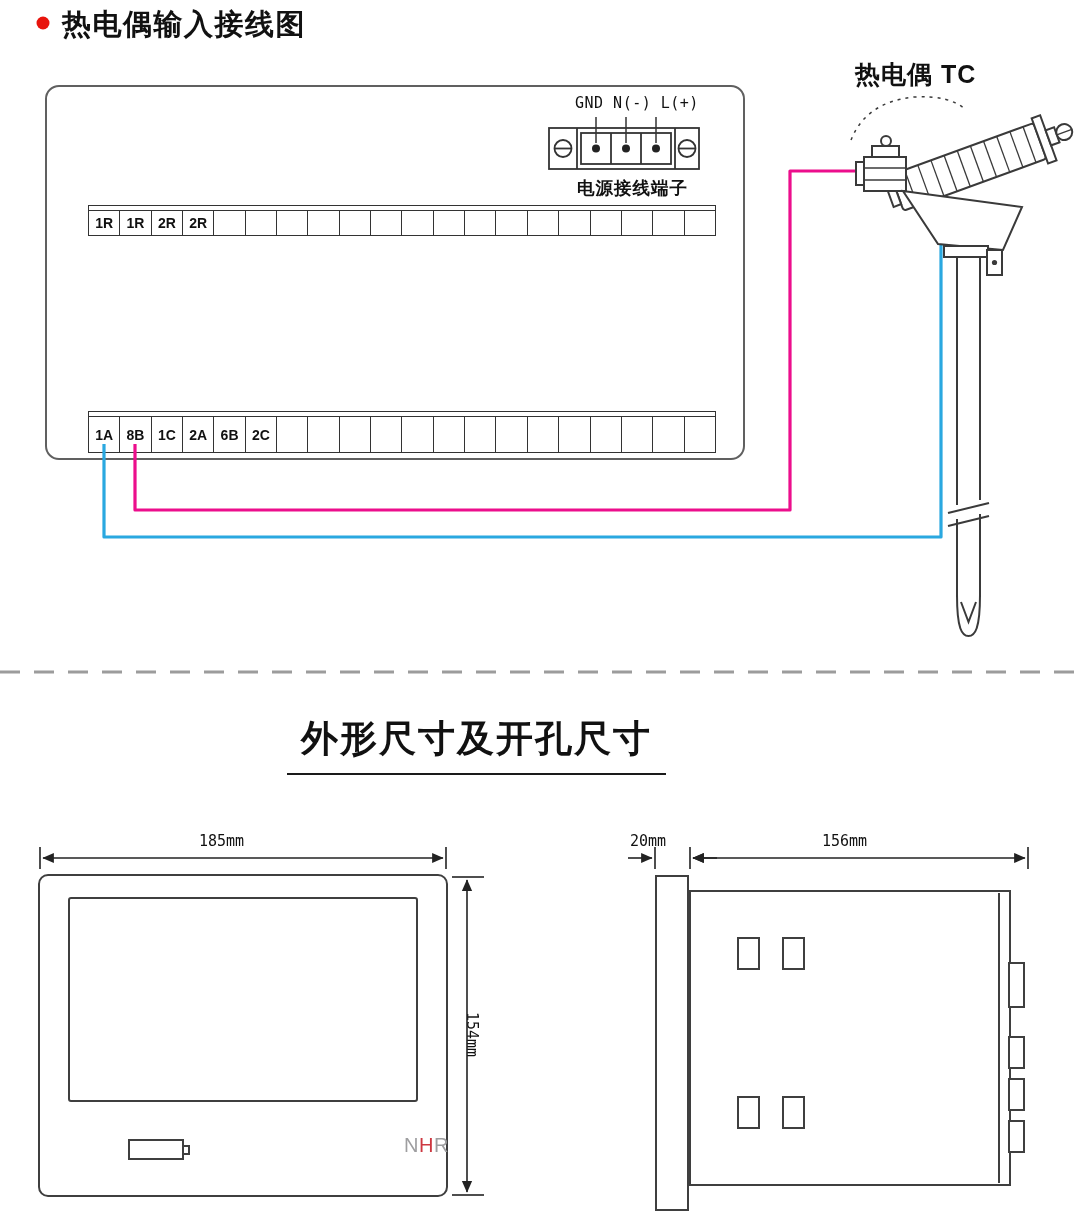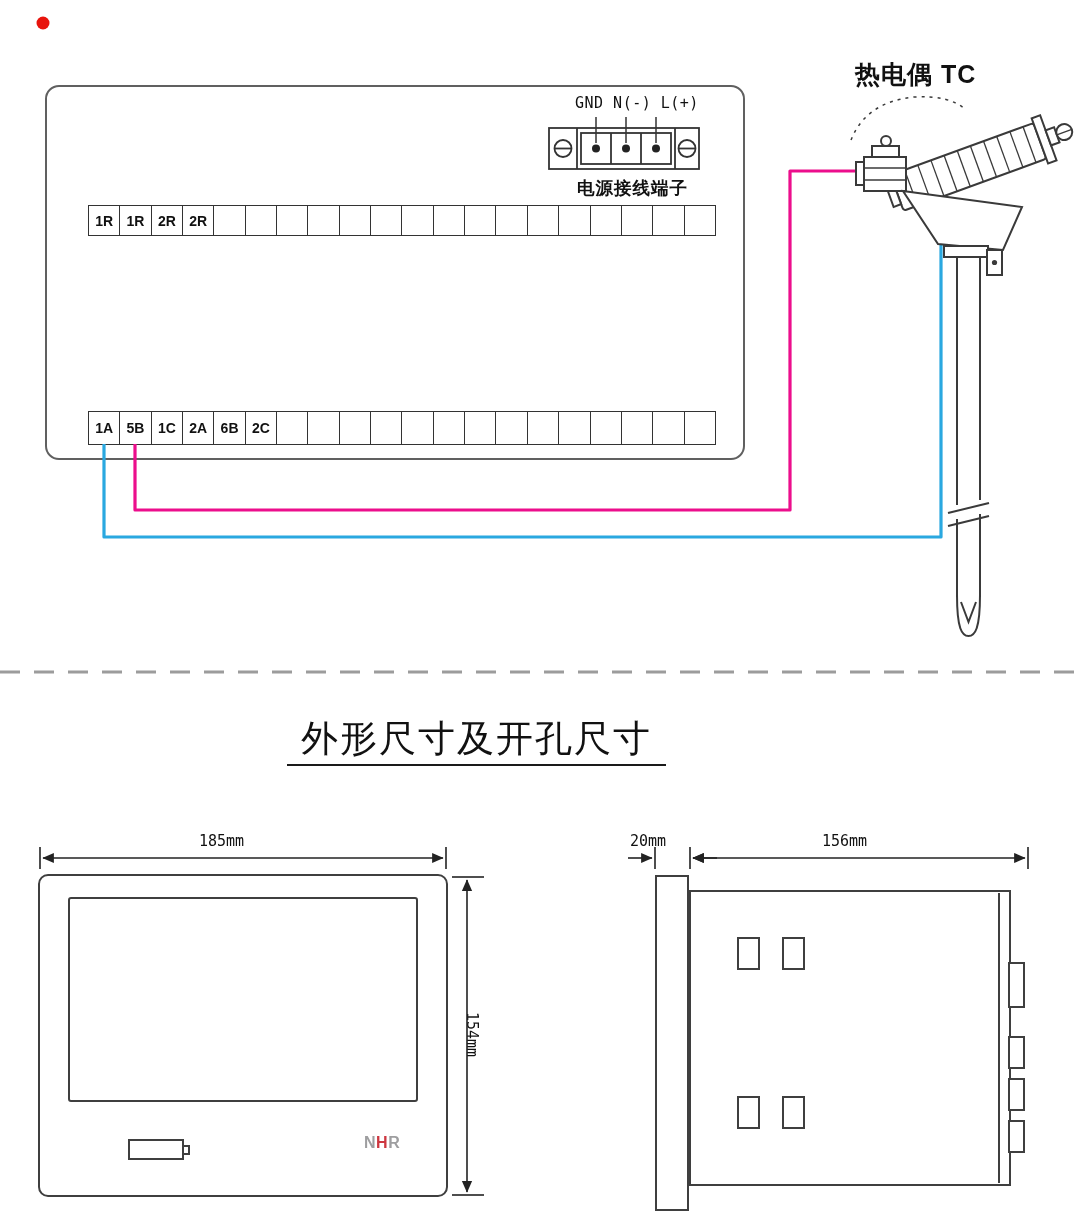--- a/index.html
+++ b/index.html
@@ -2,47 +2,48 @@
 <html><head>
 <meta charset="utf-8">
 <title>Thermocouple Wiring Diagram</title>
 <style>
   *{margin:0;padding:0;box-sizing:border-box}
   body{background:#fff;font-family:"Liberation Sans","DejaVu Sans",sans-serif;color:#111}
   #stage{position:relative;width:1080px;height:1229px;background:#fff;overflow:hidden}
   .abs{position:absolute}
   .box{position:absolute;border:2.4px solid #3f3f3f;background:#fff}
   .panel{position:absolute;border:2.6px solid #606060;border-radius:14px;background:#fff}
-  .strip{position:absolute;display:flex;flex-direction:row;border:1.7px solid #333;background:#fff}
+  .strip{position:absolute;display:flex;flex-direction:column;border:1.7px solid #333;background:#fff}
   .strip-band{height:5px;border-bottom:1.7px solid #333}
   .strip-cells{flex:1;display:flex}
   .cell{flex:1 1 0;border-right:1.7px solid #333;display:flex;align-items:center;justify-content:center;
         font-weight:bold;font-size:14px;font-family:"Liberation Sans",sans-serif}
   .cell:last-child{border-right:none}
   .cjk{font-weight:bold;letter-spacing:1px}
   .dim{position:absolute;font-family:"DejaVu Sans Mono","Liberation Mono",monospace;font-size:15px;color:#111}
   .mono{font-family:"DejaVu Sans Mono","Liberation Mono",monospace}
   #page-title{left:62px;top:5px;font-size:29px;font-weight:bold;letter-spacing:1.5px}
-  #section-title{left:287px;top:714px;font-size:37px;font-weight:400;letter-spacing:2px;
-                 padding:0 14px 0;border-bottom:2.5px solid #1a1a1a}
+  #section-title{left:287px;top:714px;font-size:37px;font-weight:700;letter-spacing:2px;
+                 padding:0 14px 9px;border-bottom:2.5px solid #1a1a1a}
   #tc-label{left:855px;top:58px;font-size:25px}
   #pwr-caption{left:577px;top:176px;font-size:17.5px}
   #pin-labels{left:575px;top:94px;font-size:15px;font-weight:normal;letter-spacing:.5px}
   #dim154{left:481px;top:1012px;transform:rotate(90deg);transform-origin:0 0}
-  #brand{left:364px;top:1134px;font-size:16px;font-weight:700;letter-spacing:.5px}
+  #brand{left:404px;top:1134px;font-size:20px;font-weight:400;letter-spacing:.5px}
   svg.overlay{position:absolute;left:0;top:0;pointer-events:none}
 </style>
 </head>
 <body>
 
 <div id="stage">
 
   <svg class="abs" style="left:36px;top:16px" width="14" height="14">
     <circle cx="7" cy="7" r="6.5" style="fill: rgb(232, 20, 12);"></circle>
   </svg>
+  <div id="page-title" class="abs cjk">热电偶输入接线图</div>
 
   <div class="panel" style="left:45px;top:85px;width:700px;height:375px"></div>
 
   <div id="pin-labels" class="abs mono">GND N(-) L(+)</div>
   <div id="pwr-caption" class="abs cjk">电源接线端子</div>
 
   <div class="strip" style="left:88px;top:205px;width:628px;height:31px">
     <div class="strip-band"></div>
     <div class="strip-cells">
 
@@ -62,26 +63,26 @@
         <span class="cell"></span>
         <span class="cell"></span>
         <span class="cell"></span>
         <span class="cell"></span>
         <span class="cell"></span>
         <span class="cell"></span>
         <span class="cell"></span>
       </div>
   </div>
 
-  <div class="strip" style="left:88px;top:411px;width:628px;height:34px">
+  <div class="strip" style="left:88px;top:411px;width:628px;height:42px">
     <div class="strip-band"></div>
     <div class="strip-cells">
 
     <span class="cell">1A</span>
-        <span class="cell">5B</span>
+        <span class="cell">8B</span>
         <span class="cell">1C</span>
         <span class="cell">2A</span>
         <span class="cell">6B</span>
         <span class="cell">2C</span>
         <span class="cell"></span>
         <span class="cell"></span>
         <span class="cell"></span>
         <span class="cell"></span>
         <span class="cell"></span>
         <span class="cell"></span>

